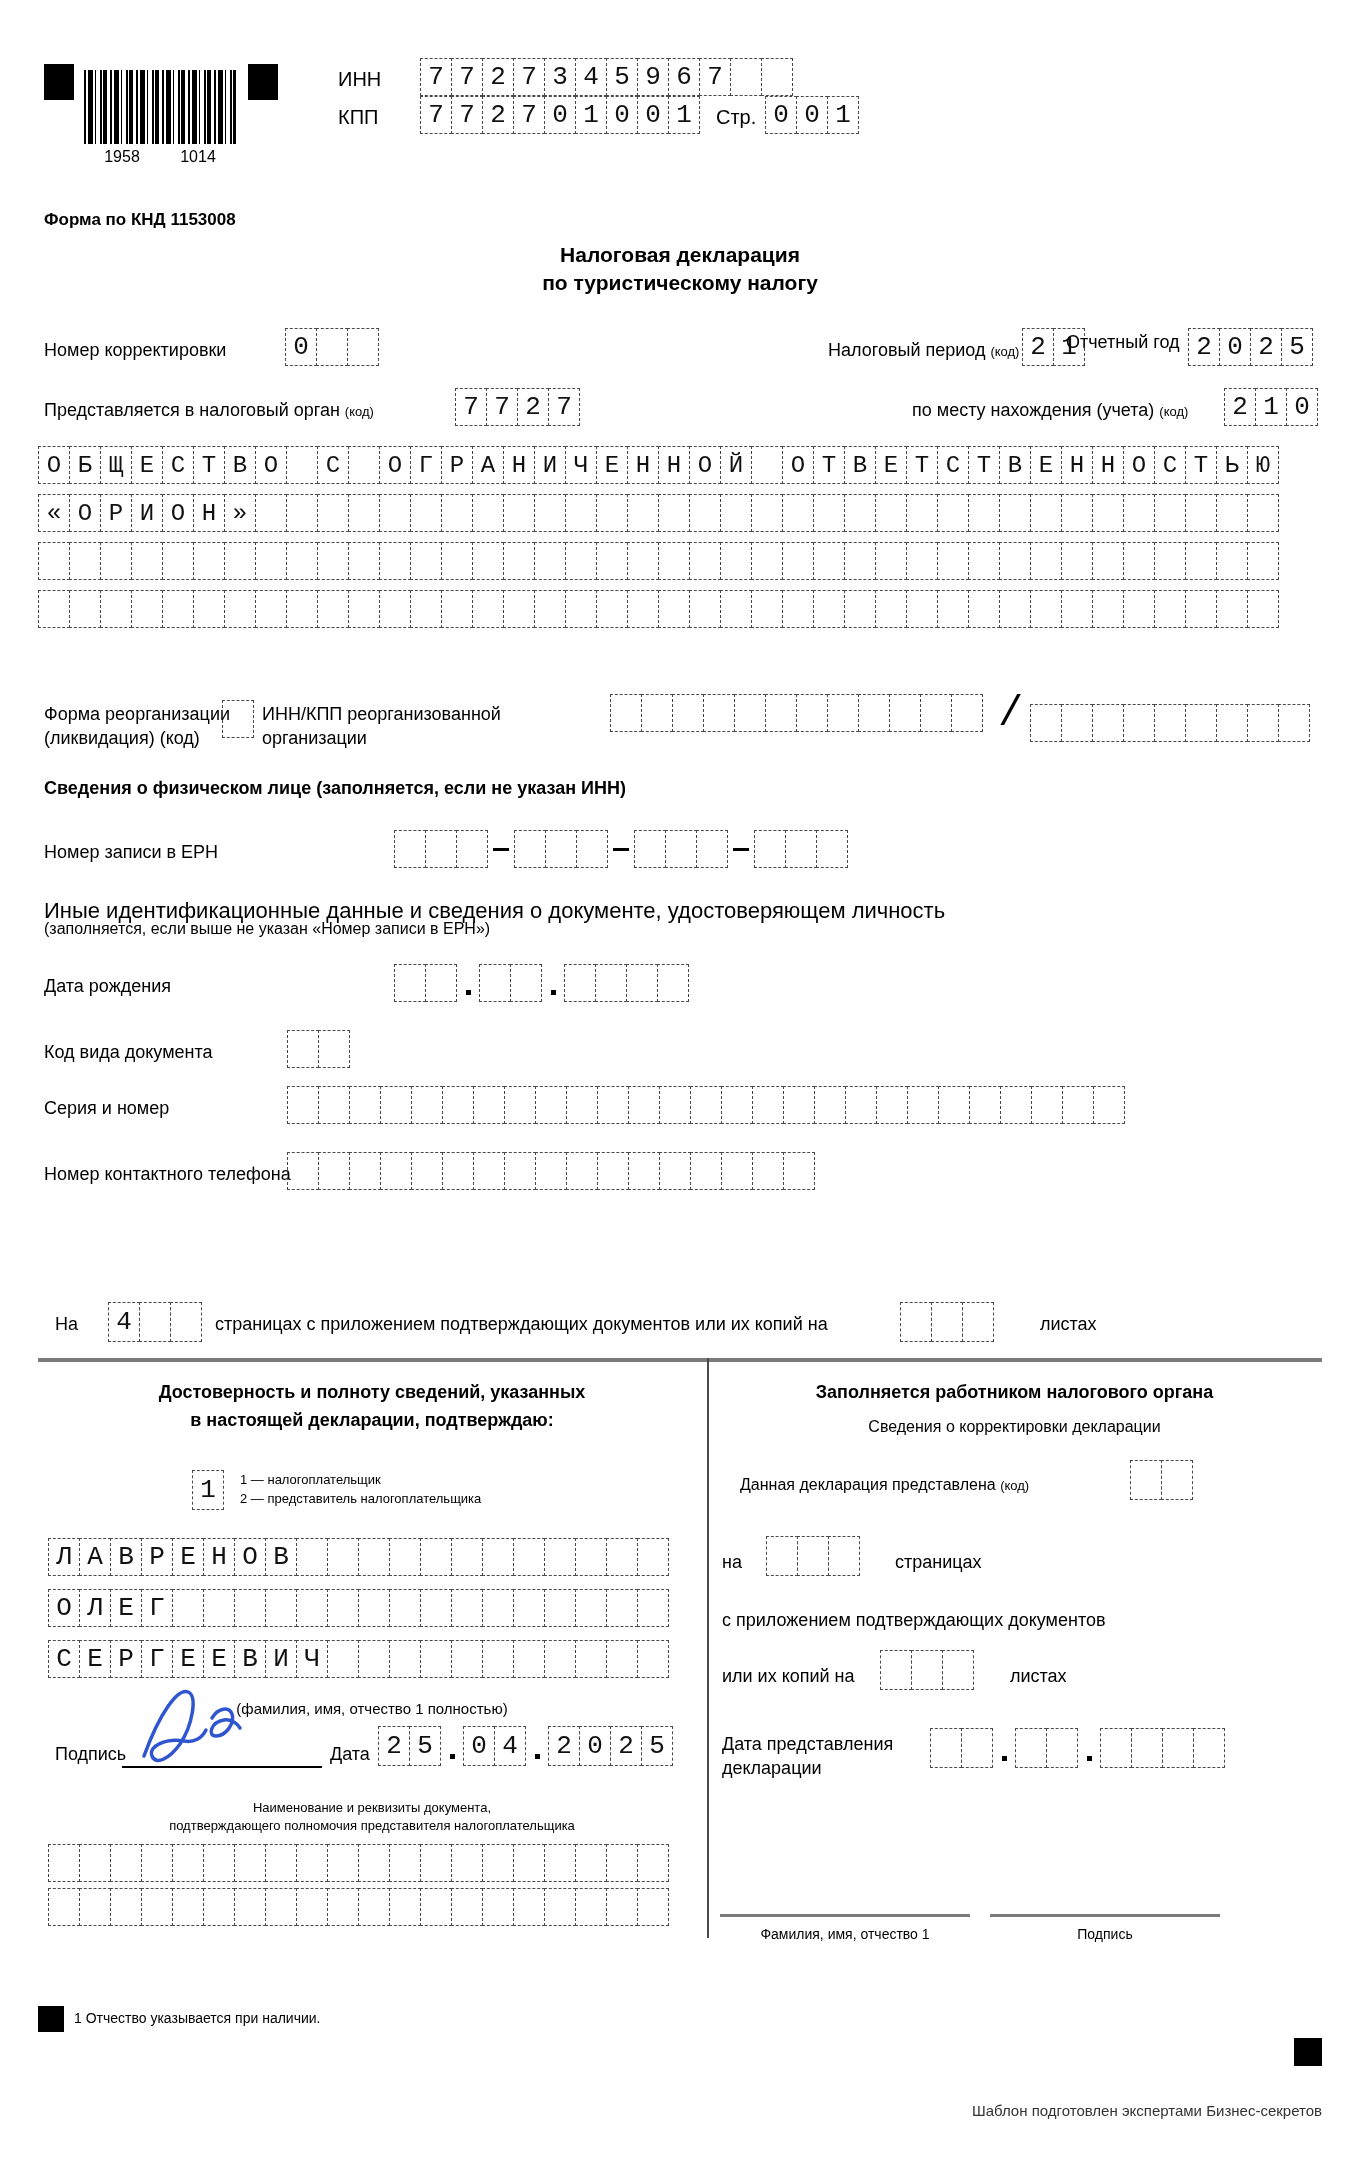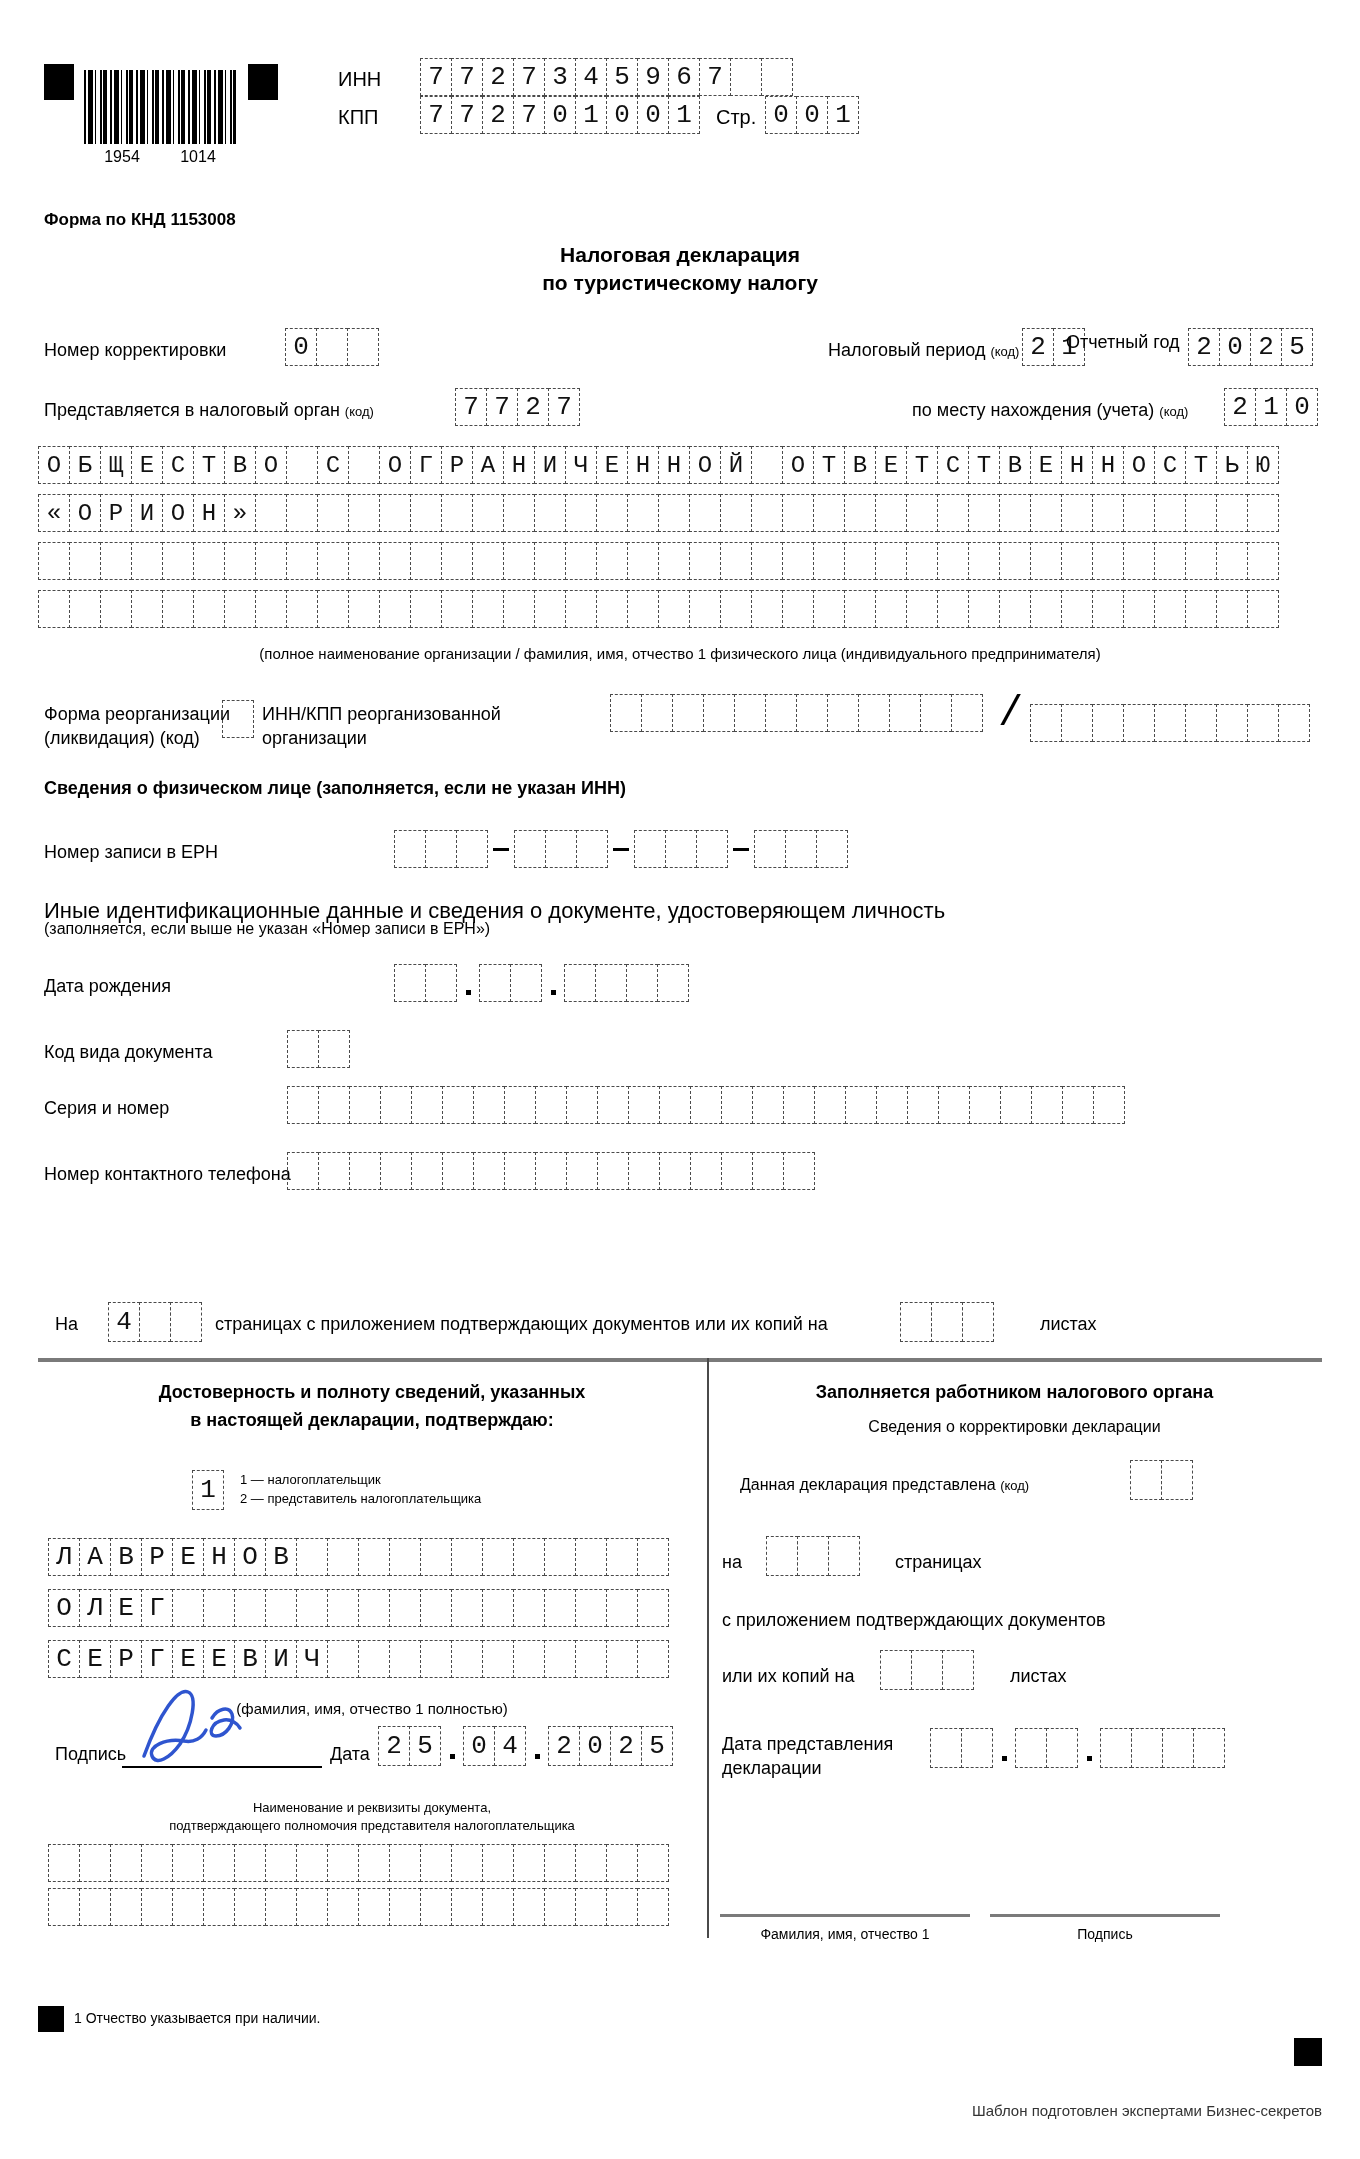--- a/index.html
+++ b/index.html
@@ -34,21 +34,21 @@
   .slash{position:absolute;font-size:42px;font-family:"Liberation Mono",monospace;}
 </style>
 </head>
 <body>
 
 <div class="page">
 
   <div class="blk" style="left:44px;top:64px;width:30px;height:36px;"></div>
   <div class="barcode"></div>
   <div class="bc-nums">
-    <span>1954</span>
+    <span>1958</span>
     <span>1014</span>
   </div>
   <div class="blk" style="left:248px;top:64px;width:30px;height:36px;"></div>
 
   <div class="abs lbl" style="left:338px;top:68px;font-size:20px;">ИНН</div>
   <div class="cells" style="left:420px;top:58px;">
       <span class="cell">7</span>
       <span class="cell">7</span>
       <span class="cell">2</span>
       <span class="cell">7</span>
@@ -287,21 +287,20 @@
       <span class="cell"></span>
       <span class="cell"></span>
       <span class="cell"></span>
       <span class="cell"></span>
       <span class="cell"></span>
       <span class="cell"></span>
       <span class="cell"></span>
       <span class="cell"></span>
       <span class="cell"></span>
     </div>
-  <div class="abs sm ctr" style="left:0;top:645px;width:1360px;">(полное наименование организации / фамилия, имя, отчество 1 физического лица (индивидуального предпринимателя)</div>
 
   <div class="abs lbl" style="left:44px;top:704px;">Форма реорганизации</div>
   <div class="abs lbl" style="left:44px;top:728px;">(ликвидация) (код)</div>
   <div class="cells" style="left:222px;top:700px;">
       <span class="cell"></span>
     </div>
   <div class="abs lbl" style="left:262px;top:704px;">ИНН/КПП реорганизованной</div>
   <div class="abs lbl" style="left:262px;top:728px;text-align:right;">организации</div>
   <div class="cells" style="left:610px;top:694px;">
       <span class="cell"></span>

